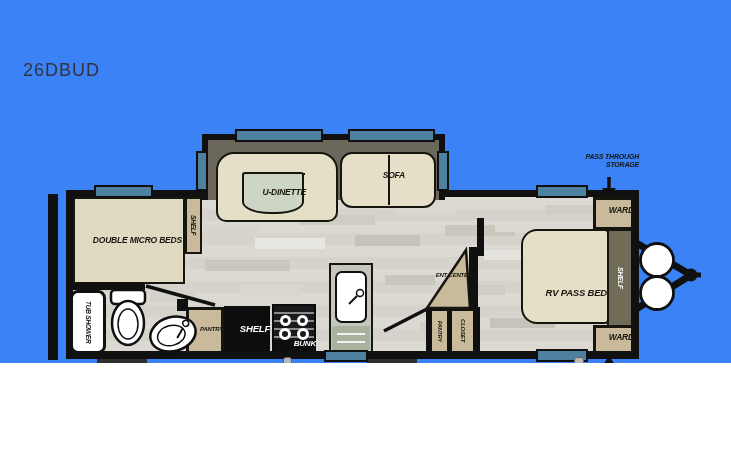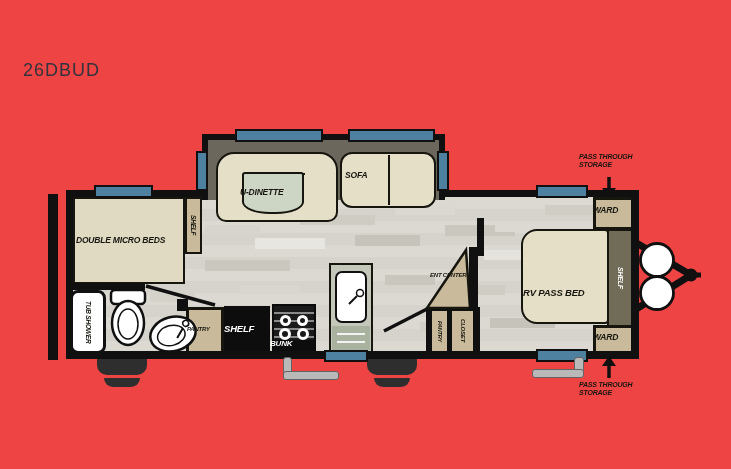--- a/index.html
+++ b/index.html
@@ -1,24 +1,24 @@
 <!DOCTYPE html>
 <html><head>
 <meta charset="utf-8">
 <style>
   html,body{margin:0;padding:0;background:#ffffff;}
-  .canvas{position:relative;width:731px;height:469px;background:#ef4444;overflow:hidden;
+  .canvas{position:relative;width:731px;height:363px;background:#3b82f6;overflow:hidden;
           font-family:"Liberation Sans",sans-serif;text-decoration:underline;}
   .abs{position:absolute;}
   .wall{position:absolute;background:#101010;z-index:4;}
   .win{position:absolute;background:#4e81a0;border:2.5px solid #101010;z-index:6;box-sizing:border-box;}
   .furn{position:absolute;background:#e6dfc8;border:2.5px solid #16160f;box-sizing:border-box;z-index:3;}
   .cab{position:absolute;background:#c9ba9b;border:3px solid #16160f;box-sizing:border-box;z-index:3;}
   .lbl{position:absolute;z-index:8;color:#16160f;font-weight:bold;font-style:italic;
-       text-align:left;letter-spacing:-0.2px;line-height:1.12;}
+       text-align:right;letter-spacing:-0.2px;line-height:1.12;}
   .vtext{writing-mode:vertical-rl;text-align:center;display:flex;align-items:center;justify-content:center;}
   .plank{position:absolute;z-index:1;}
   .floor{position:absolute;left:73px;top:197px;width:558px;height:154px;z-index:0;
          background:repeating-linear-gradient(180deg,#dcd9d3 0 12px,#d6d3cc 12px 24px);}
   .white-lbl{color:#ffffff;}
   svg.overlay{position:absolute;left:0;top:0;z-index:5;}
   .handle{position:absolute;background:#b9b9b9;border:1.5px solid #636363;box-sizing:border-box;z-index:6;border-radius:3px;}
   .wheel{position:absolute;background:#2e2e2e;z-index:2;}
   .burner{position:absolute;border:3px solid #ffffff;background:#1a1a1a;border-radius:50%;box-sizing:border-box;}
 </style>

